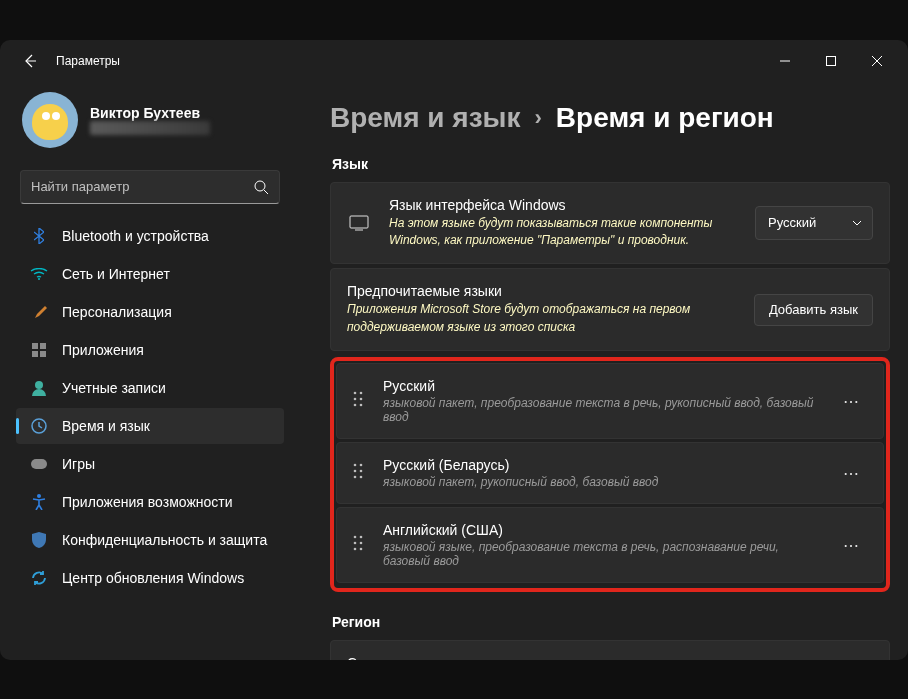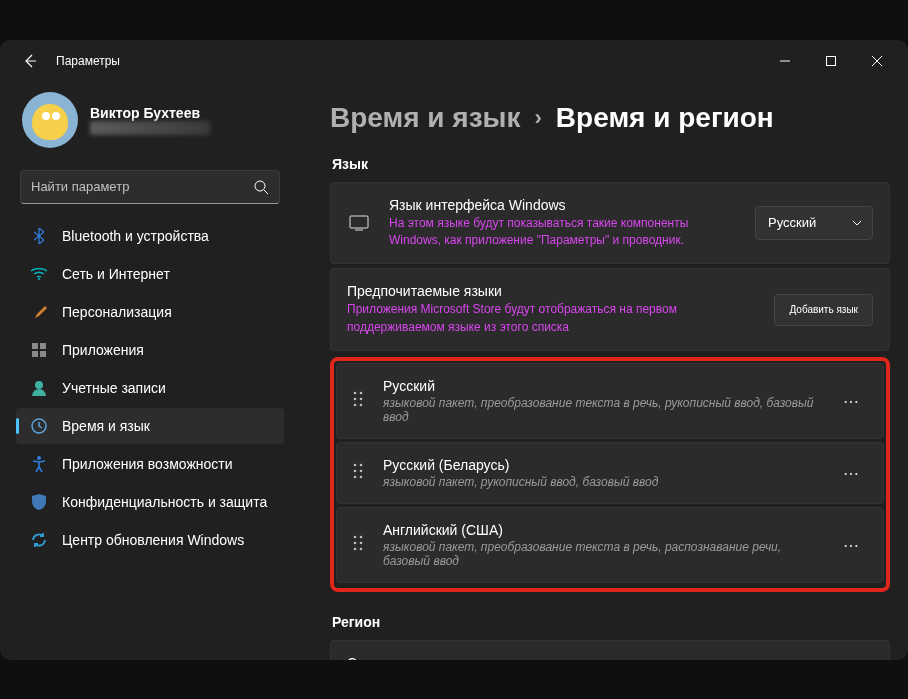--- a/index.html
+++ b/index.html
@@ -48,28 +48,28 @@
   .breadcrumb .crumb-parent { color:#b0b0b0; }
   .breadcrumb .sep { color:#b0b0b0; font-size:22px; }
   .section-h { font-size:14px; font-weight:600; margin: 22px 0 10px 2px; }
   .card {
     background:#2b2b2b; border:1px solid #333; border-radius:4px; padding:14px 16px;
     display:flex; align-items:center; gap:18px; margin-bottom:4px;
   }
   .card .ico { width:24px; display:flex; justify-content:center; color:#e0e0e0; }
   .card .txt { flex:1; }
   .card .ttl { font-size:14px; }
-  .card .sub { font-size:12px; color:#d946ef; line-height:1.45; margin-top:2px; max-width:360px; }
+  .card .sub { font-size:12px; color:#fef9c3; line-height:1.45; margin-top:2px; max-width:360px;font-style:italic; }
   .select {
     min-width:118px; height:34px; background:#323232; border:1px solid #454545; border-radius:4px;
     display:flex; align-items:center; justify-content:space-between; padding:0 10px 0 12px; font-size:13px;
   }
   .btn {
     height:32px; background:#323232; border:1px solid #454545; border-radius:4px;
-    padding:12px 14px; font-size:10px; display:flex; align-items:center;
+    padding:12px 14px; font-size:13px; display:flex; align-items:center;
   }
   .highlight { border:4px solid #e1261c; border-radius:8px; padding:2px; margin-top:6px; margin-bottom:10px; }
   .lang-row {
     background:#2b2b2b; border:1px solid #333; border-radius:4px; padding:14px 16px;
     display:flex; align-items:center; gap:20px; margin-bottom:3px;
   }
   .drag { color:#bdbdbd; cursor:grab; }
   .lang-txt { flex:1; }
   .lang-name { font-size:14px; }
   .lang-sub { font-size:12px; color:#9a9a9a; margin-top:2px;font-style:italic; }
@@ -174,20 +174,28 @@
             <span>Учетные записи</span>
           </div>
           <div class="nav-item active">
             <span class="nav-ico">
               <svg width="16" height="16" viewBox="0 0 16 16">
                 <circle cx="8" cy="8" r="7" stroke="#5aa0d8" fill="none" stroke-width="1.5"></circle>
                 <path d="M8 4v4l3 2" stroke="#5aa0d8" fill="none" stroke-width="1.5"></path>
               </svg>
             </span>
             <span>Время и язык</span>
+          </div>
+          <div class="nav-item">
+            <span class="nav-ico">
+              <svg width="18" height="12" viewBox="0 0 18 12">
+                <rect x="1" y="1" width="16" height="10" rx="5" fill="#8a8a8a"></rect>
+              </svg>
+            </span>
+            <span>Игры</span>
           </div>
           <div class="nav-item">
             <span class="nav-ico">
               <svg width="14" height="16" viewBox="0 0 14 16">
                 <circle cx="7" cy="2" r="2" fill="#2f7fe0"></circle>
                 <path d="M1 5l6 1 6-1M7 6v5l-3 5M7 11l3 5" stroke="#2f7fe0" stroke-width="1.6" fill="none"></path>
               </svg>
             </span>
             <span>Приложения возможности</span>
           </div>
@@ -284,21 +292,21 @@
             <span class="drag"><svg width="10" height="16" viewBox="0 0 10 16">
                 <circle cx="2" cy="2" r="1.3" fill="#bdbdbd"></circle>
                 <circle cx="8" cy="2" r="1.3" fill="#bdbdbd"></circle>
                 <circle cx="2" cy="8" r="1.3" fill="#bdbdbd"></circle>
                 <circle cx="8" cy="8" r="1.3" fill="#bdbdbd"></circle>
                 <circle cx="2" cy="14" r="1.3" fill="#bdbdbd"></circle>
                 <circle cx="8" cy="14" r="1.3" fill="#bdbdbd"></circle>
               </svg></span>
             <div class="lang-txt">
               <div class="lang-name">Английский (США)</div>
-              <div class="lang-sub">языковой пакет, преобразование текста в речь, распознавание речи, базовый ввод</div>
+              <div class="lang-sub">языковой языке, преобразование текста в речь, распознавание речи, базовый ввод</div>
             </div>
             <span class="more">⋯</span>
           </div>
         </div>
 
       <div class="section-h">Регион</div>
 
       <div class="card" style="margin-bottom:8px;">
         <div class="txt">
           <div class="ttl">Страна или регион</div>

